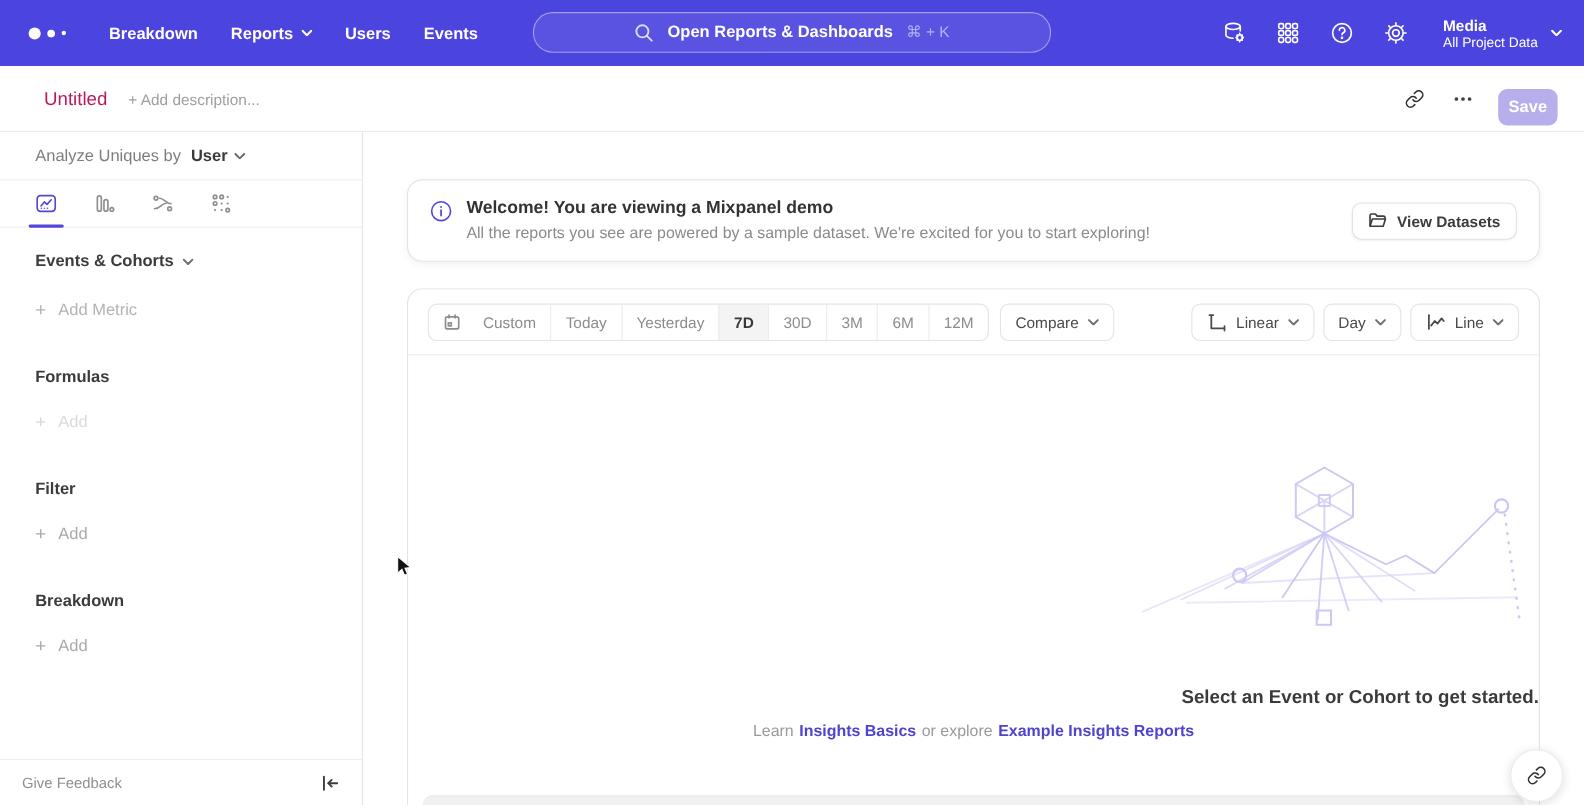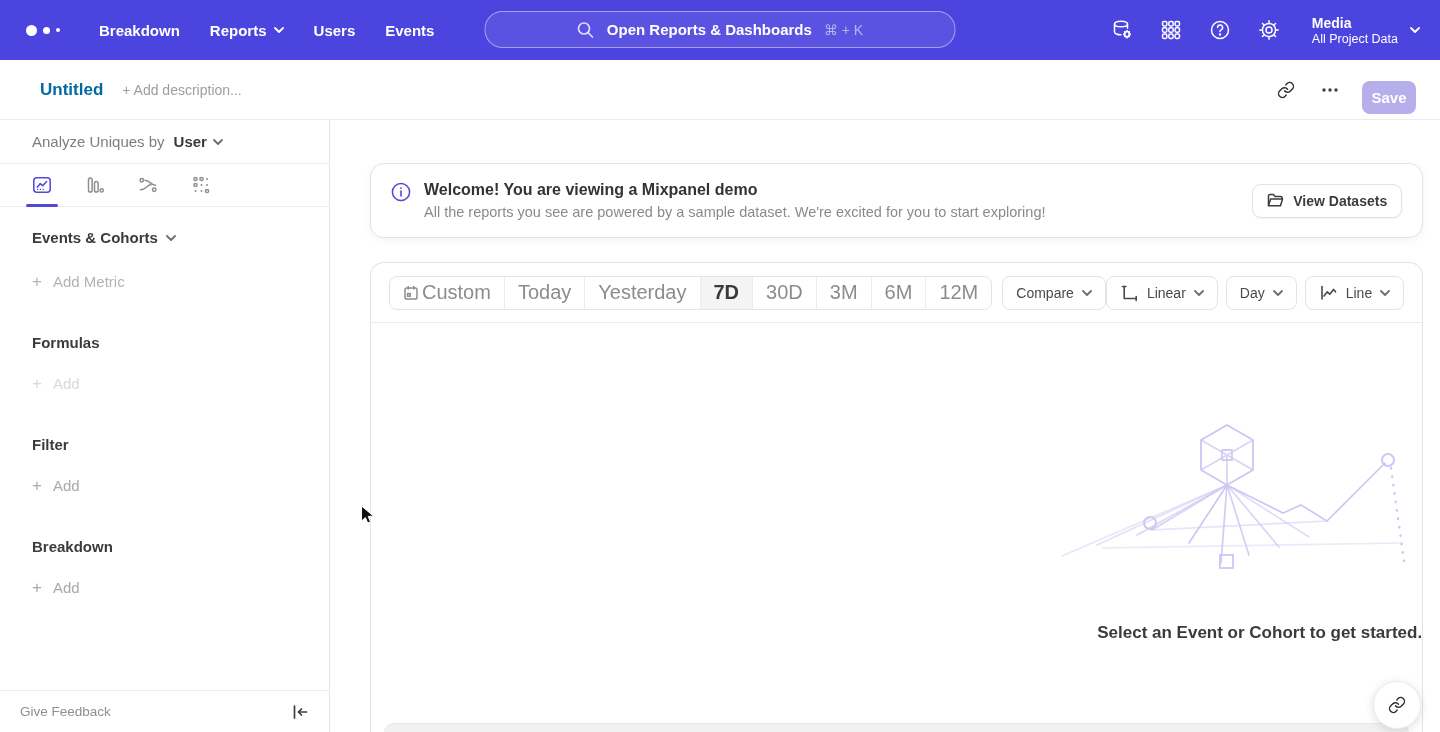--- a/index.html
+++ b/index.html
@@ -22,21 +22,21 @@
   .search-shortcut { font-size:14px; color:rgba(255,255,255,.55); }
   .nav-right { margin-left:auto; display:flex; align-items:center; gap:25px; }
   .nav-icon { width:24px; height:24px; display:block; }
   .nav-icon * { fill:none; stroke:#fff; stroke-width:1.5; stroke-linecap:round; stroke-linejoin:round; }
   .project { display:flex; align-items:center; gap:12px; color:#fff; margin-left:6px; }
   .project-name { font-size:14px; font-weight:700; line-height:1.3; }
   .project-scope { font-size:12.5px; font-weight:400; }
 
   
   .header { height:60px; background:#fff; border-bottom:1px solid #ebebeb; display:flex; align-items:center; padding:0 24px 0 40px; }
-  .report-title { font-size:17px; font-weight:700; color:#0369a1; }
+  .report-title { font-size:17px; font-weight:400; color:#be185d; }
   .report-desc { margin-left:19px; font-size:14px; color:#9e9e9e; }
   .header-actions { margin-left:auto; display:flex; align-items:center; gap:8px; }
   .icon-btn { width:36px; height:36px; border:none; background:transparent; display:flex; align-items:center; justify-content:center; cursor:pointer; }
   .link-icon { width:18px; height:18px; } .link-icon path { fill:none; stroke:#2f2f2f; stroke-width:1.9; stroke-linecap:round; }
   .dots-icon { width:16px; height:4px; } .dots-icon circle { fill:#3f3f3f; }
   .save-btn { width:54px; height:33px; border:none; border-radius:8px; background:#b7aeec; color:#fff;
     font-size:15px; font-weight:600; font-family:inherit; margin-left:6px;margin-top:16px; }
 
   
   .content { display:flex; height:612px; }
@@ -77,21 +77,21 @@
   .banner-body { margin-top:5px; font-size:14.5px; color:#8a8a8a; }
   .datasets-btn { margin-left:auto; align-self:center; height:34px; padding:0 14px; display:flex; align-items:center; gap:9px;
     border:1px solid #e2e2e2; border-radius:9px; background:#fff; box-shadow:0 1px 2px rgba(0,0,0,.05);
     font-size:14px; font-weight:600; color:#3c3c3c; font-family:inherit; cursor:pointer; }
   .folder-icon { width:17px; height:15px; } .folder-icon path { fill:none; stroke:#3c3c3c; stroke-width:1.6; stroke-linejoin:round; }
 
   
   .card { margin-top:24px; height:471px; border:1px solid #e3e3e3; border-bottom:none; border-radius:14px 14px 0 0; position:relative; background:#fff; }
   .controls { height:60px; display:flex; align-items:center; padding:0 18px; border-bottom:1px solid #ececec; }
   .seg { display:flex; align-items:stretch; height:34px; border:1px solid #e4e4e4; border-radius:8px; overflow:hidden; background:#fff; }
-  .seg-item { display:flex; align-items:center; gap:3px; padding:0 13px; font-size:20px; color:#8c8c8c; border-left:1px solid #ececec; cursor:pointer; white-space:nowrap; }
+  .seg-item { display:flex; align-items:center; gap:20px; padding:0 13px; font-size:14px; color:#8c8c8c; border-left:1px solid #ececec; cursor:pointer; white-space:nowrap; }
   .seg-item:first-child { border-left:none; }
   .seg-item.active { background:#f4f4f4; color:#3a3a3a; font-weight:600; }
   .cal-icon { width:16px; height:16px; } .cal-icon * { fill:none; stroke:#8c8c8c; stroke-width:1.5; stroke-linecap:round; }
   .ctl-btn { height:34px; display:flex; align-items:center; gap:8px; padding:0 13px; border:1px solid #e4e4e4; border-radius:8px;
     background:#fff; font-size:14px; font-weight:500; color:#4a4a4a; font-family:inherit; cursor:pointer; white-space:nowrap; }
   .ctl-btn .chev { color:#6f6f6f; }
   .ml10 { margin-left:10px; } .right-group { margin-left:auto; display:flex; gap:8px; }
   .ctl-ic { width:19px; height:19px; } .ctl-ic * { fill:none; stroke:#4a4a4a; stroke-width:1.6; stroke-linecap:round; stroke-linejoin:round; }
 
   
@@ -414,20 +414,26 @@
             <path d="M110 107l175-9" opacity=".5"></path>
             <path d="M60 125l300-5" opacity=".4"></path>
             <path d="M285 98l58-58"></path>
             <circle cx="346" cy="37" r="6" stroke-width="2"></circle>
             <circle cx="108" cy="100" r="6" stroke-width="2"></circle>
             <rect x="178" y="132" width="13" height="13" stroke-width="1.8"></rect>
             <path d="M349 45l14 100" stroke-dasharray="0.5 8" stroke-width="2.4"></path>
           </g>
         </svg>
         <div class="empty-title">Select an Event or Cohort to get started.</div>
+        <div class="empty-sub">
+          <span>Learn</span>
+          <span class="lnk">Insights Basics</span>
+          <span>or explore</span>
+          <span class="lnk">Example Insights Reports</span>
+        </div>
       </div>
 
       <div class="bottom-band"></div>
     </div>
   </div>
 </div>
 
 <div class="float-btn">
   <svg class="link-icon" viewBox="0 0 24 24">
     <path d="M10 13a5 5 0 0 0 7.54.54l3-3a5 5 0 0 0-7.07-7.07l-1.72 1.71"></path>

